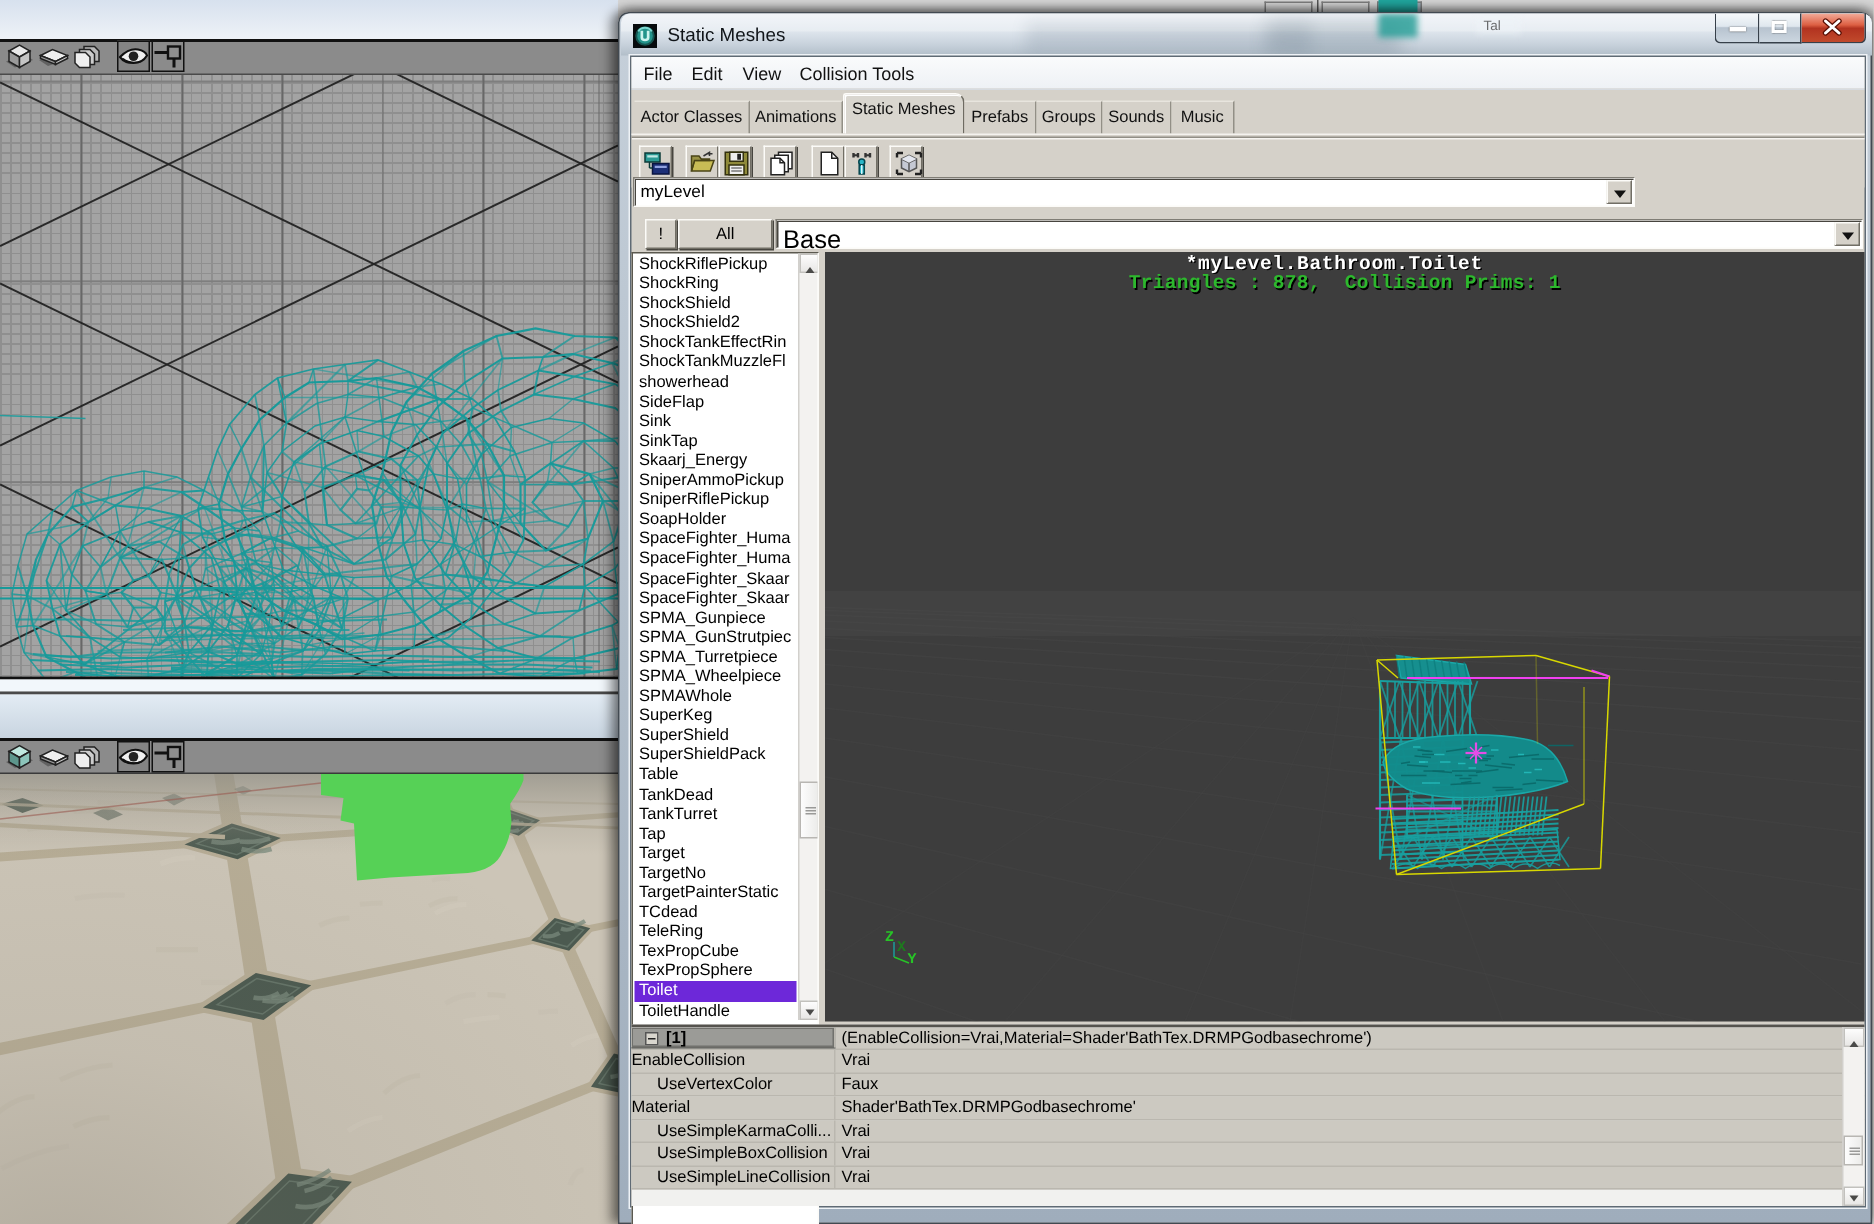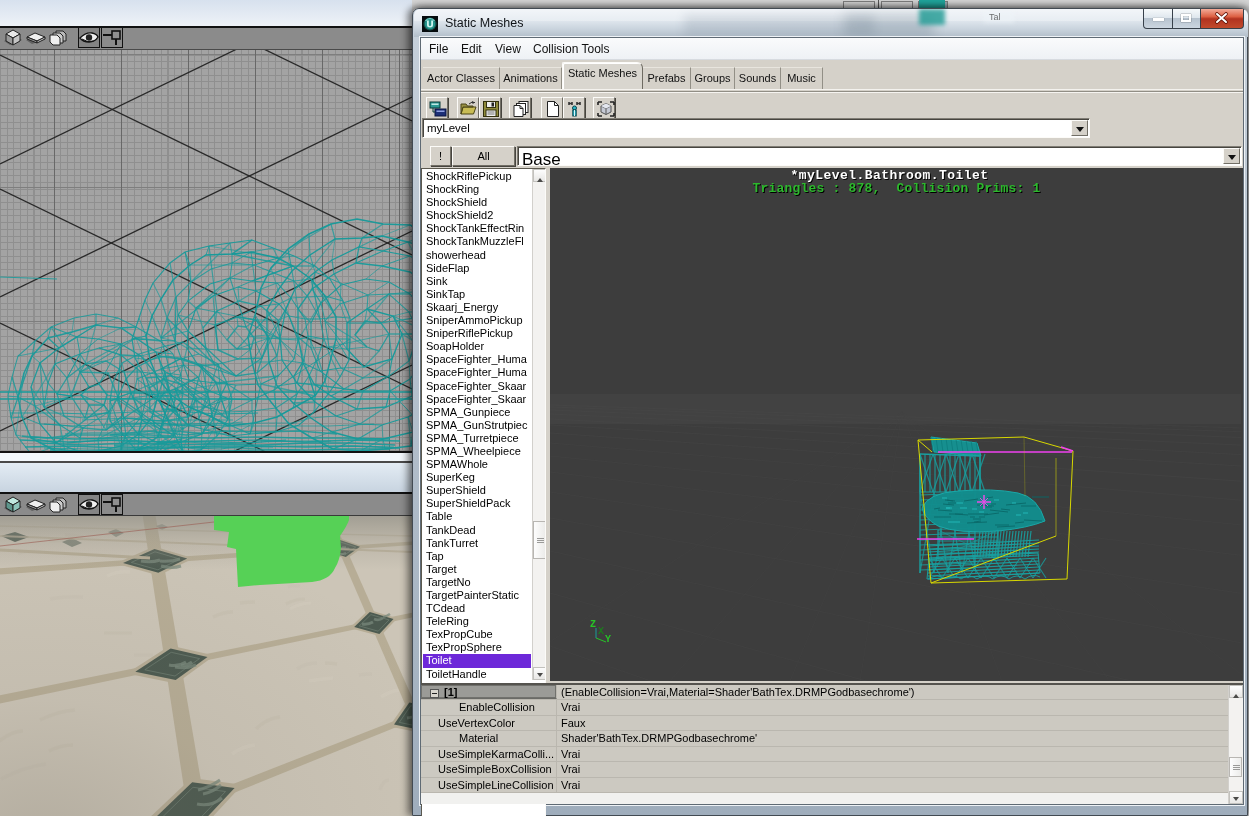--- a/index.html
+++ b/index.html
@@ -77,21 +77,21 @@
 #ptext1{position:absolute;left:-7px;top:0px;width:693px;text-align:center;font-family:"Liberation Mono",monospace;font-weight:bold;font-size:13px;color:#fff;text-shadow:1px 1px 0 #000;letter-spacing:0.45px}
 #ptext2{position:absolute;left:0;top:13px;width:693px;text-align:center;font-family:"Liberation Mono",monospace;font-weight:bold;font-size:13px;color:#2db82d;text-shadow:1px 1px 0 #000;letter-spacing:0.2px}
 
 #pgrid{left:0;top:645px;width:822px;height:121px;background:#f1f1ef;border-top:2px solid #55534e}
 #pgthumb{position:absolute;right:1px;top:72px;width:13px;height:20px;background:linear-gradient(90deg,#fdfdfd,#ececea);border:1px solid #b8b6b2}
 .pgrow{position:relative;height:15.45px;border-bottom:1px solid #bab7af;font-size:11px;color:#000;background:#ccc9c1}
 .pgk{position:absolute;left:0;top:0;width:136px;height:100%;border-right:1px solid #bab7af;white-space:nowrap;overflow:hidden;line-height:15px}
 .pgh{background:#9b9b97;border-bottom:1px solid #6a6a66;box-shadow:inset 0 0 0 1px #71716d}
 .pgbox{display:inline-block;width:9px;height:9px;border:1px solid #555;background:#d9d6ce;margin-left:9px;margin-right:5px;position:relative;top:2px}.pgbox:after{content:"";position:absolute;left:1px;top:3px;width:5px;height:1px;background:#222}
 .pgk1{padding-left:17px}
-.pgk2{padding-left:38px}
+.pgk2{}
 .pgv{position:absolute;left:137px;top:0;right:16px;height:100%;white-space:nowrap;overflow:hidden;line-height:15px;padding-left:3px}
 #pgscroll{position:absolute;right:0px;top:0px;width:15px;height:119px;background:#f3f2f0;border-left:1px solid #d2d0cc}
 
 
 </style></head>
 <body>
 <div id="stage">
  <div class="abs" id="topstrip"></div>
  <div class="abs" id="vp1bar"></div>
  <div class="abs" id="vp1">

